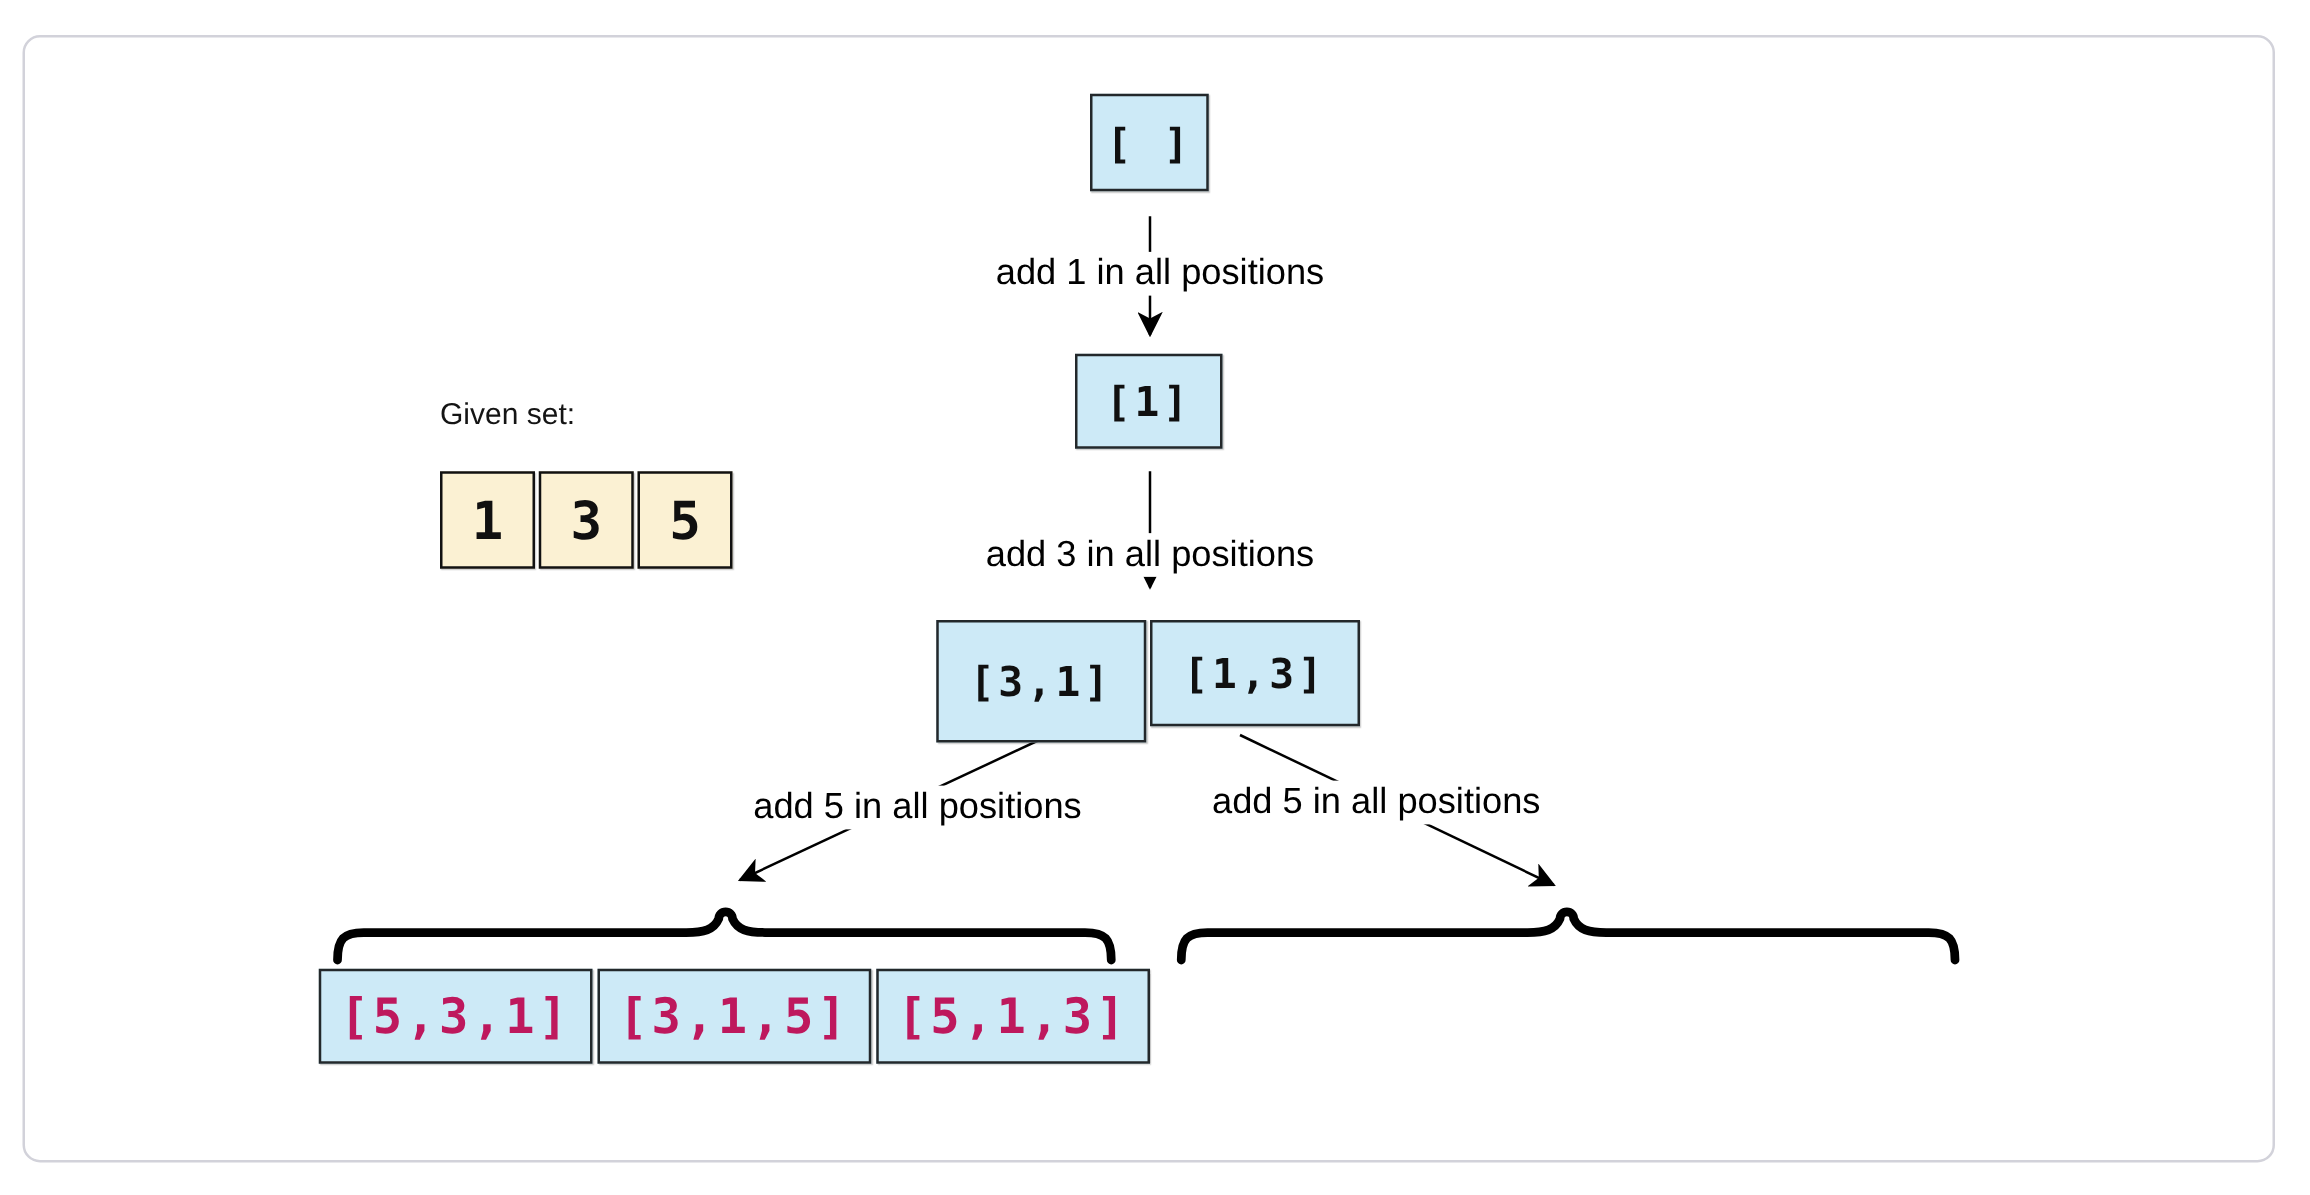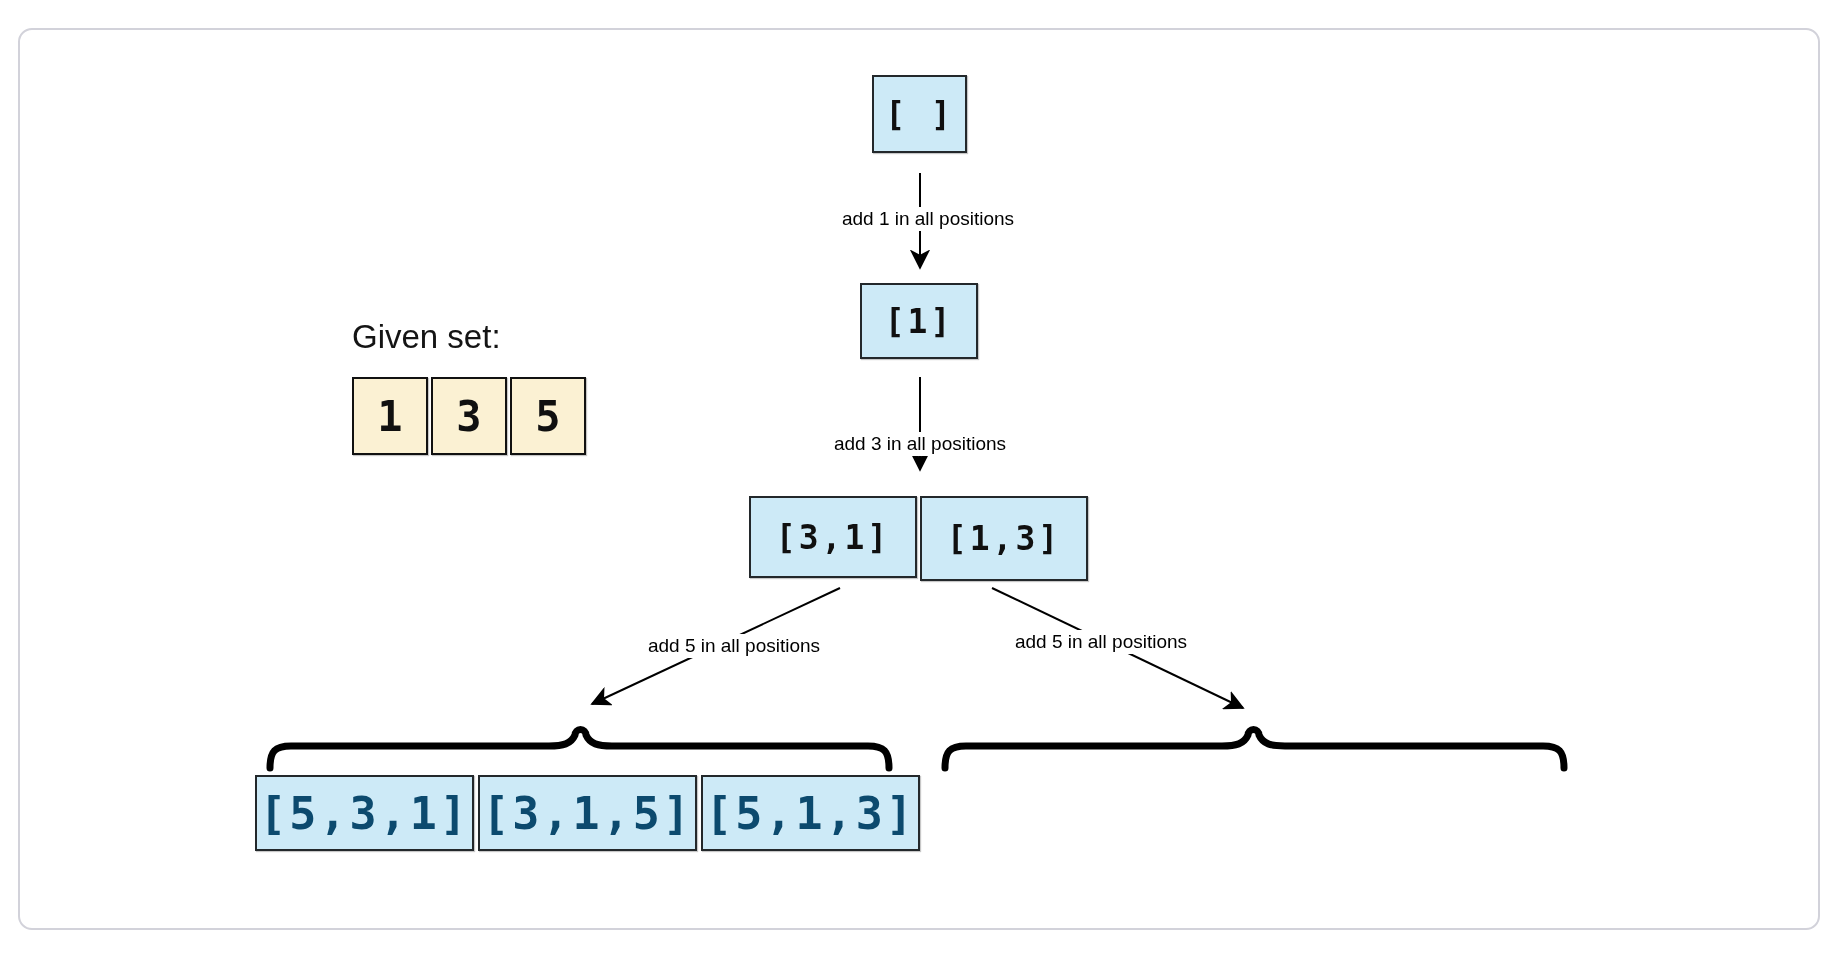--- a/index.html
+++ b/index.html
@@ -14,33 +14,33 @@
     border:2px solid var(--card-border); border-radius:14px; background:#fff;}
   .overlay{position:absolute; left:0; top:0; width:1848px; height:956px; z-index:1; pointer-events:none;}
   .overlay path, .overlay line{stroke:var(--ink);}
   .edge{stroke-width:2; fill:none;}
   .brace{stroke-width:7; fill:none; stroke-linecap:round; stroke-linejoin:round;}
   .node{position:absolute; z-index:2; display:flex; align-items:center; justify-content:center;
     background:var(--node-fill); border:2px solid var(--node-border);
     font-family:"DejaVu Sans Mono", monospace; font-weight:bold; color:#101010;
     letter-spacing:3px; box-shadow:1px 1px 1px rgba(0,0,0,0.22);}
   .node-sm{font-size:33px;}
-  .given-label{position:absolute; left:352px; top:318px; z-index:2; font-size:33px; color:#141414;}
+  .given-label{position:absolute; left:352px; top:318px; z-index:2; font-size:24px; color:#141414;}
   .given-row{position:absolute; left:352px; top:377px; z-index:2; display:flex; gap:3px;}
   .set-box{width:76px; height:78px; display:flex; align-items:center; justify-content:center;
     background:var(--set-fill); border:2px solid var(--set-border);
     font-family:"DejaVu Sans Mono", monospace; font-weight:bold; font-size:42px; color:#101010;
     box-shadow:1px 1px 1px rgba(0,0,0,0.22);}
   .leaf-row{position:absolute; left:255px; top:775px; z-index:2; display:flex; gap:4px;}
   .leaf{position:relative; width:219px; height:76px; display:flex; align-items:center; justify-content:center;
     background:var(--node-fill); border:2px solid var(--node-border);
-    font-family:"DejaVu Sans Mono", monospace; font-weight:bold; font-size:45px; letter-spacing:3px;
-    color:#0c4a6e; box-shadow:1px 1px 1px rgba(0,0,0,0.22);}
+    font-family:"DejaVu Sans Mono", monospace; font-weight:bold; font-size:39px; letter-spacing:3px;
+    color:#be185d; box-shadow:1px 1px 1px rgba(0,0,0,0.22);}
   .edge-label{position:absolute; z-index:3; transform:translate(-50%,-50%);
-    background:#ffffff; padding:1px 5px; font-size:19px; color:#000; white-space:nowrap;}
+    background:#ffffff; padding:1px 5px; font-size:29px; color:#000; white-space:nowrap;}
 </style>
 </head>
 <body>
 
 <div class="stage">
   <div class="card"></div>
 
   <svg class="overlay" width="1848" height="956" viewBox="0 0 1848 956" xmlns="http://www.w3.org/2000/svg">
     <defs>
       <marker id="arrow" viewBox="0 0 12 12" refX="11" refY="6" markerWidth="20" markerHeight="20" markerUnits="userSpaceOnUse" orient="auto">
@@ -59,21 +59,21 @@
 
   <div class="given-label">Given set:</div>
   <div class="given-row">
     <div class="set-box">1</div>
     <div class="set-box">3</div>
     <div class="set-box">5</div>
   </div>
 
   <div class="node node-sm" style="left:872px; top:75px; width:95px; height:78px;">[ ]</div>
   <div class="node node-sm" style="left:860px; top:283px; width:118px; height:76px;">[1]</div>
-  <div class="node node-sm" style="left:749px; top:496px; width:168px; height:82px;">[3,1]</div>
+  <div class="node node-sm" style="left:749px; top:496px; width:168px; height:98px;">[3,1]</div>
   <div class="node node-sm" style="left:920px; top:496px; width:168px; height:85px;">[1,3]</div>
 
   <div class="leaf-row">
     <div class="leaf">[5,3,1]</div>
     <div class="leaf">[3,1,5]</div>
     <div class="leaf">[5,1,3]</div>
   </div>
 
   <div class="edge-label" style="left:928px; top:219px;">add 1 in all positions</div>
   <div class="edge-label" style="left:920px; top:424px;margin-top:20px;">add 3 in all positions</div>

